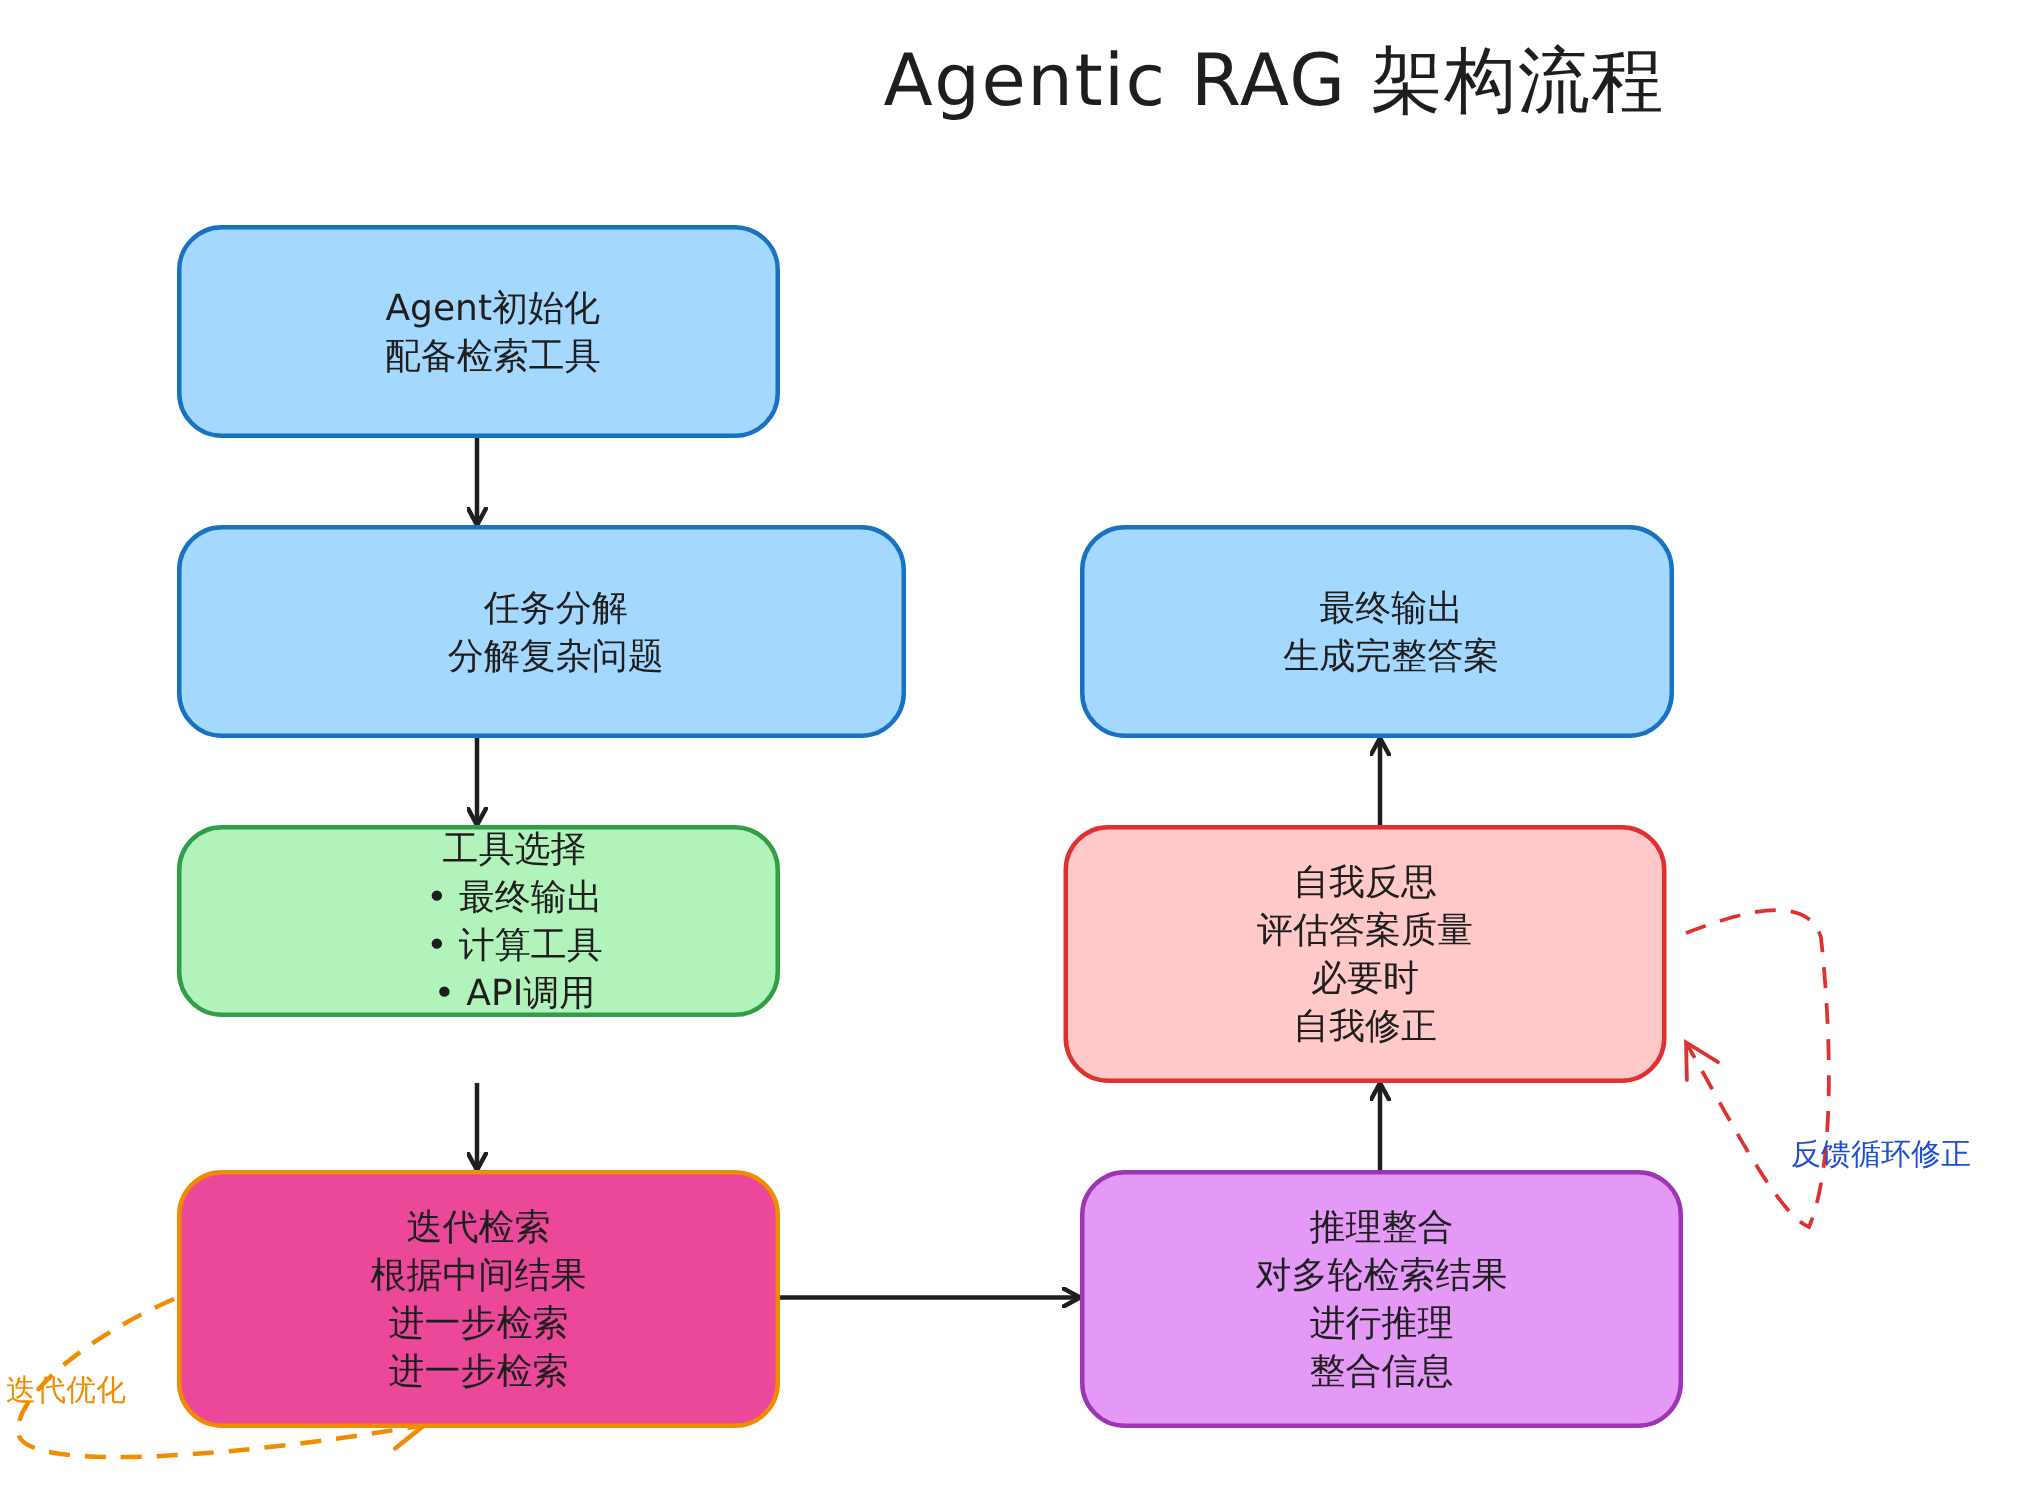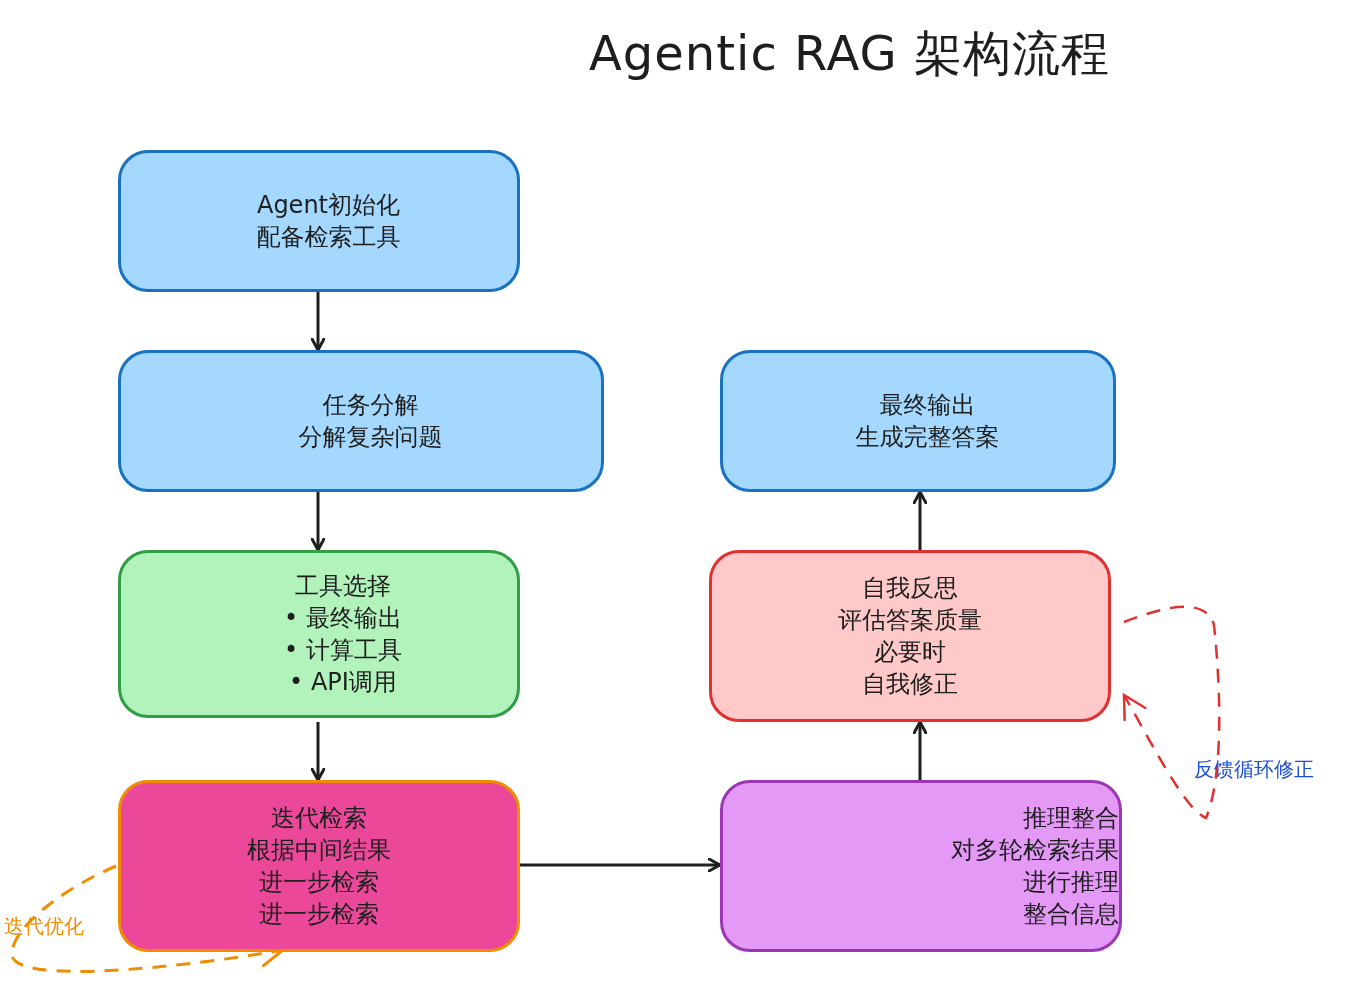--- a/index.html
+++ b/index.html
@@ -47,35 +47,35 @@
 <div class="node n-blue" style="left:118px;top:150px;width:402px;height:142px;">
   <div>Agent初始化</div>
   <div>配备检索工具</div>
 </div>
 
 <div class="node n-blue" style="left:118px;top:350px;width:486px;height:142px;text-align:right;">
   <div>任务分解</div>
   <div>分解复杂问题</div>
 </div>
 
-<div class="node n-green" style="left:118px;top:550px;width:402px;height:168px;padding-left:48px;">
+<div class="node n-green" style="left:118px;top:550px;width:402px;height:128px;padding-left:48px;">
   <div>工具选择</div>
   <div>• 最终输出</div>
   <div>• 计算工具</div>
   <div>• API调用</div>
 </div>
 
 <div class="node n-orange" style="left:118px;top:780px;width:402px;height:172px;">
   <div>迭代检索</div>
   <div>根据中间结果</div>
   <div>进一步检索</div>
   <div>进一步检索</div>
 </div>
 
-<div class="node n-purple" style="left:720px;top:780px;width:402px;height:172px;align-items:flex-end;">
+<div class="node n-purple" style="left:720px;top:780px;width:402px;height:172px;">
   <div>推理整合</div>
   <div>对多轮检索结果</div>
   <div>进行推理</div>
   <div>整合信息</div>
 </div>
 
 <div class="node n-red" style="left:709px;top:550px;width:402px;height:172px;">
   <div>自我反思</div>
   <div>评估答案质量</div>
   <div>必要时</div>

